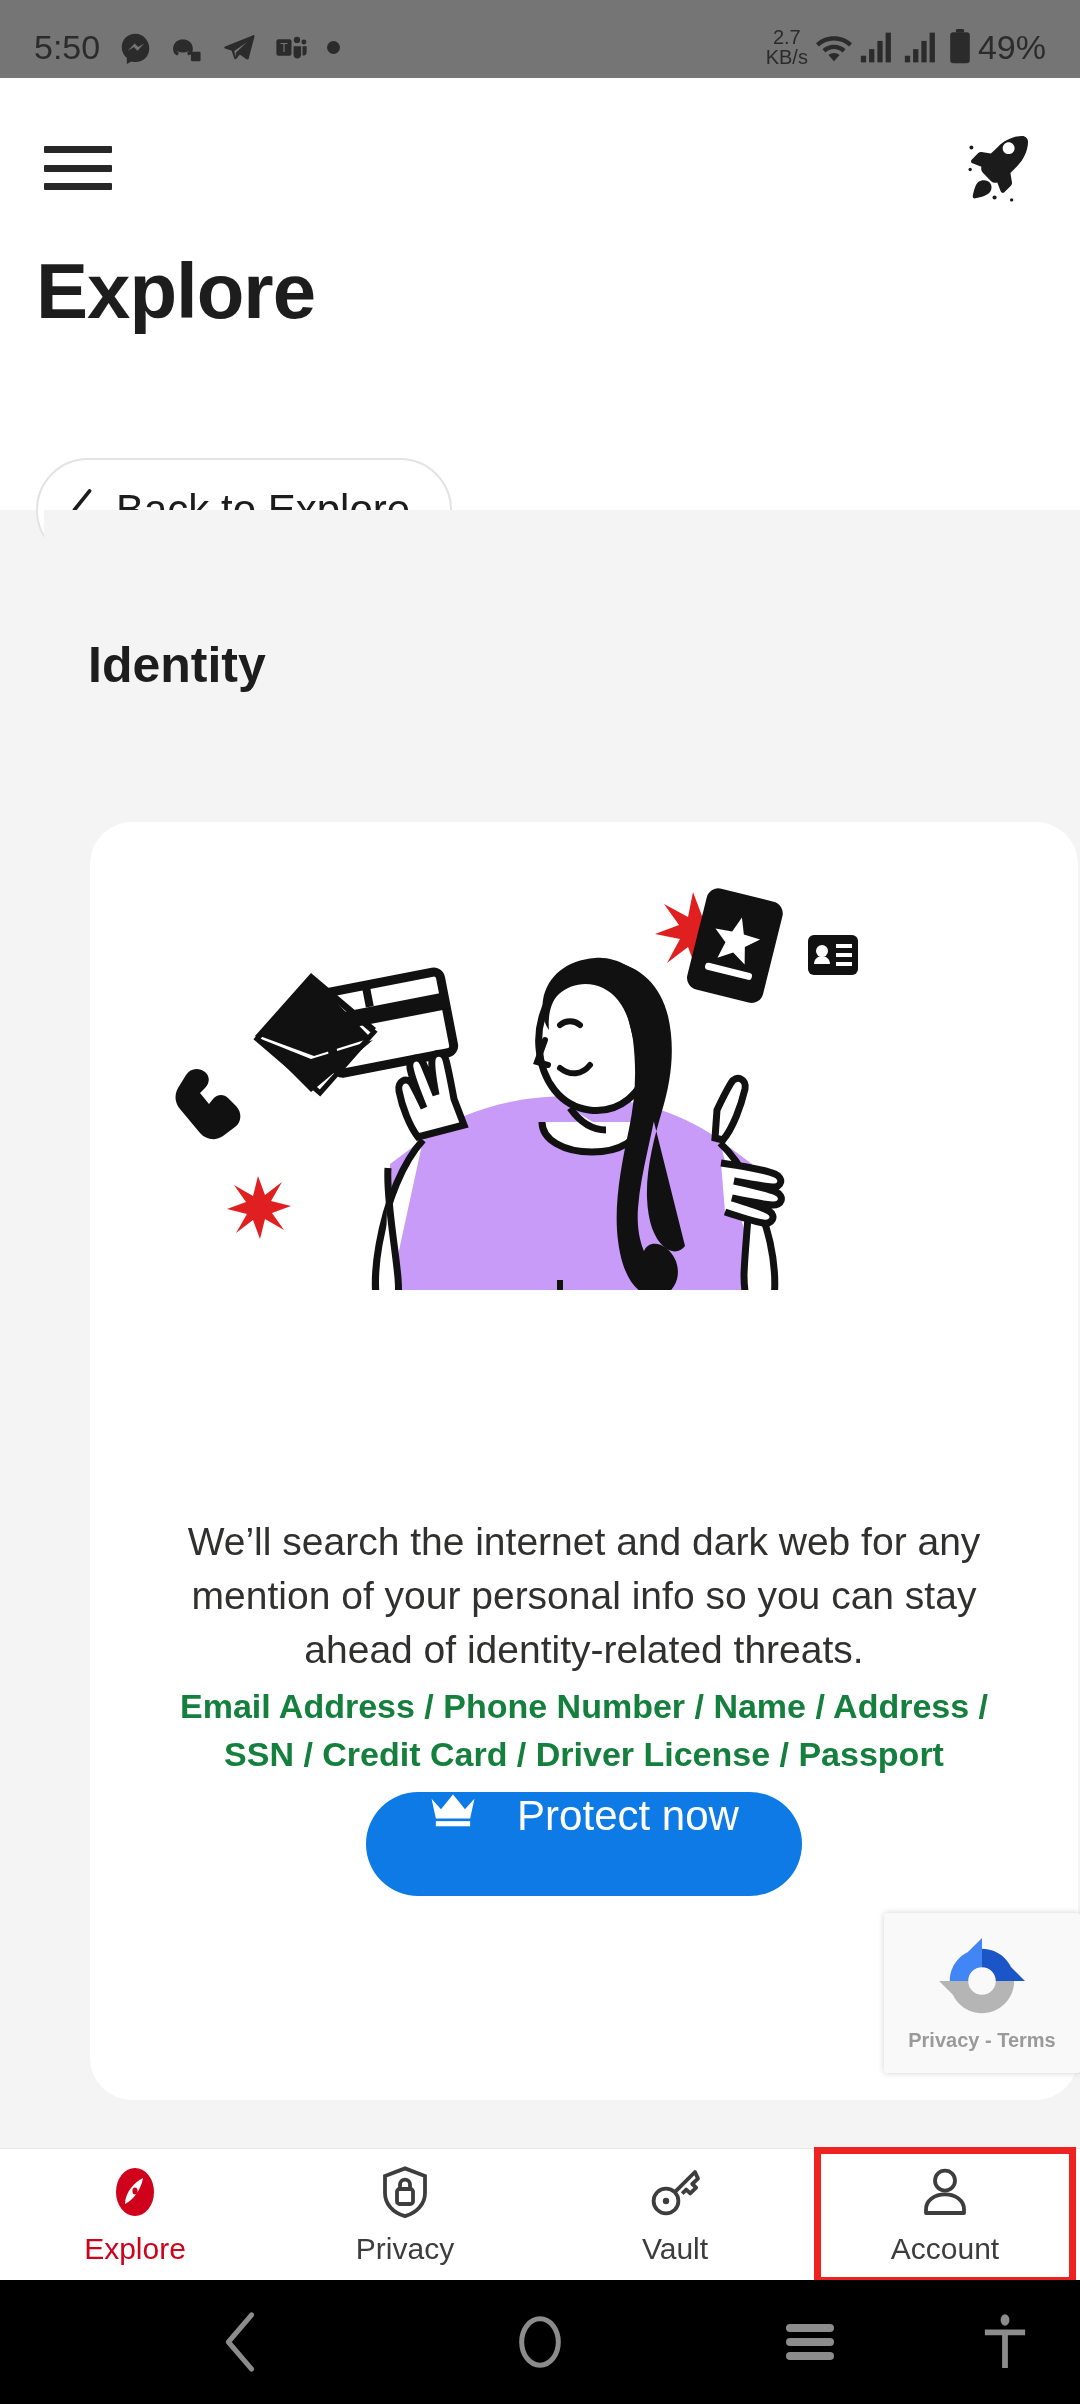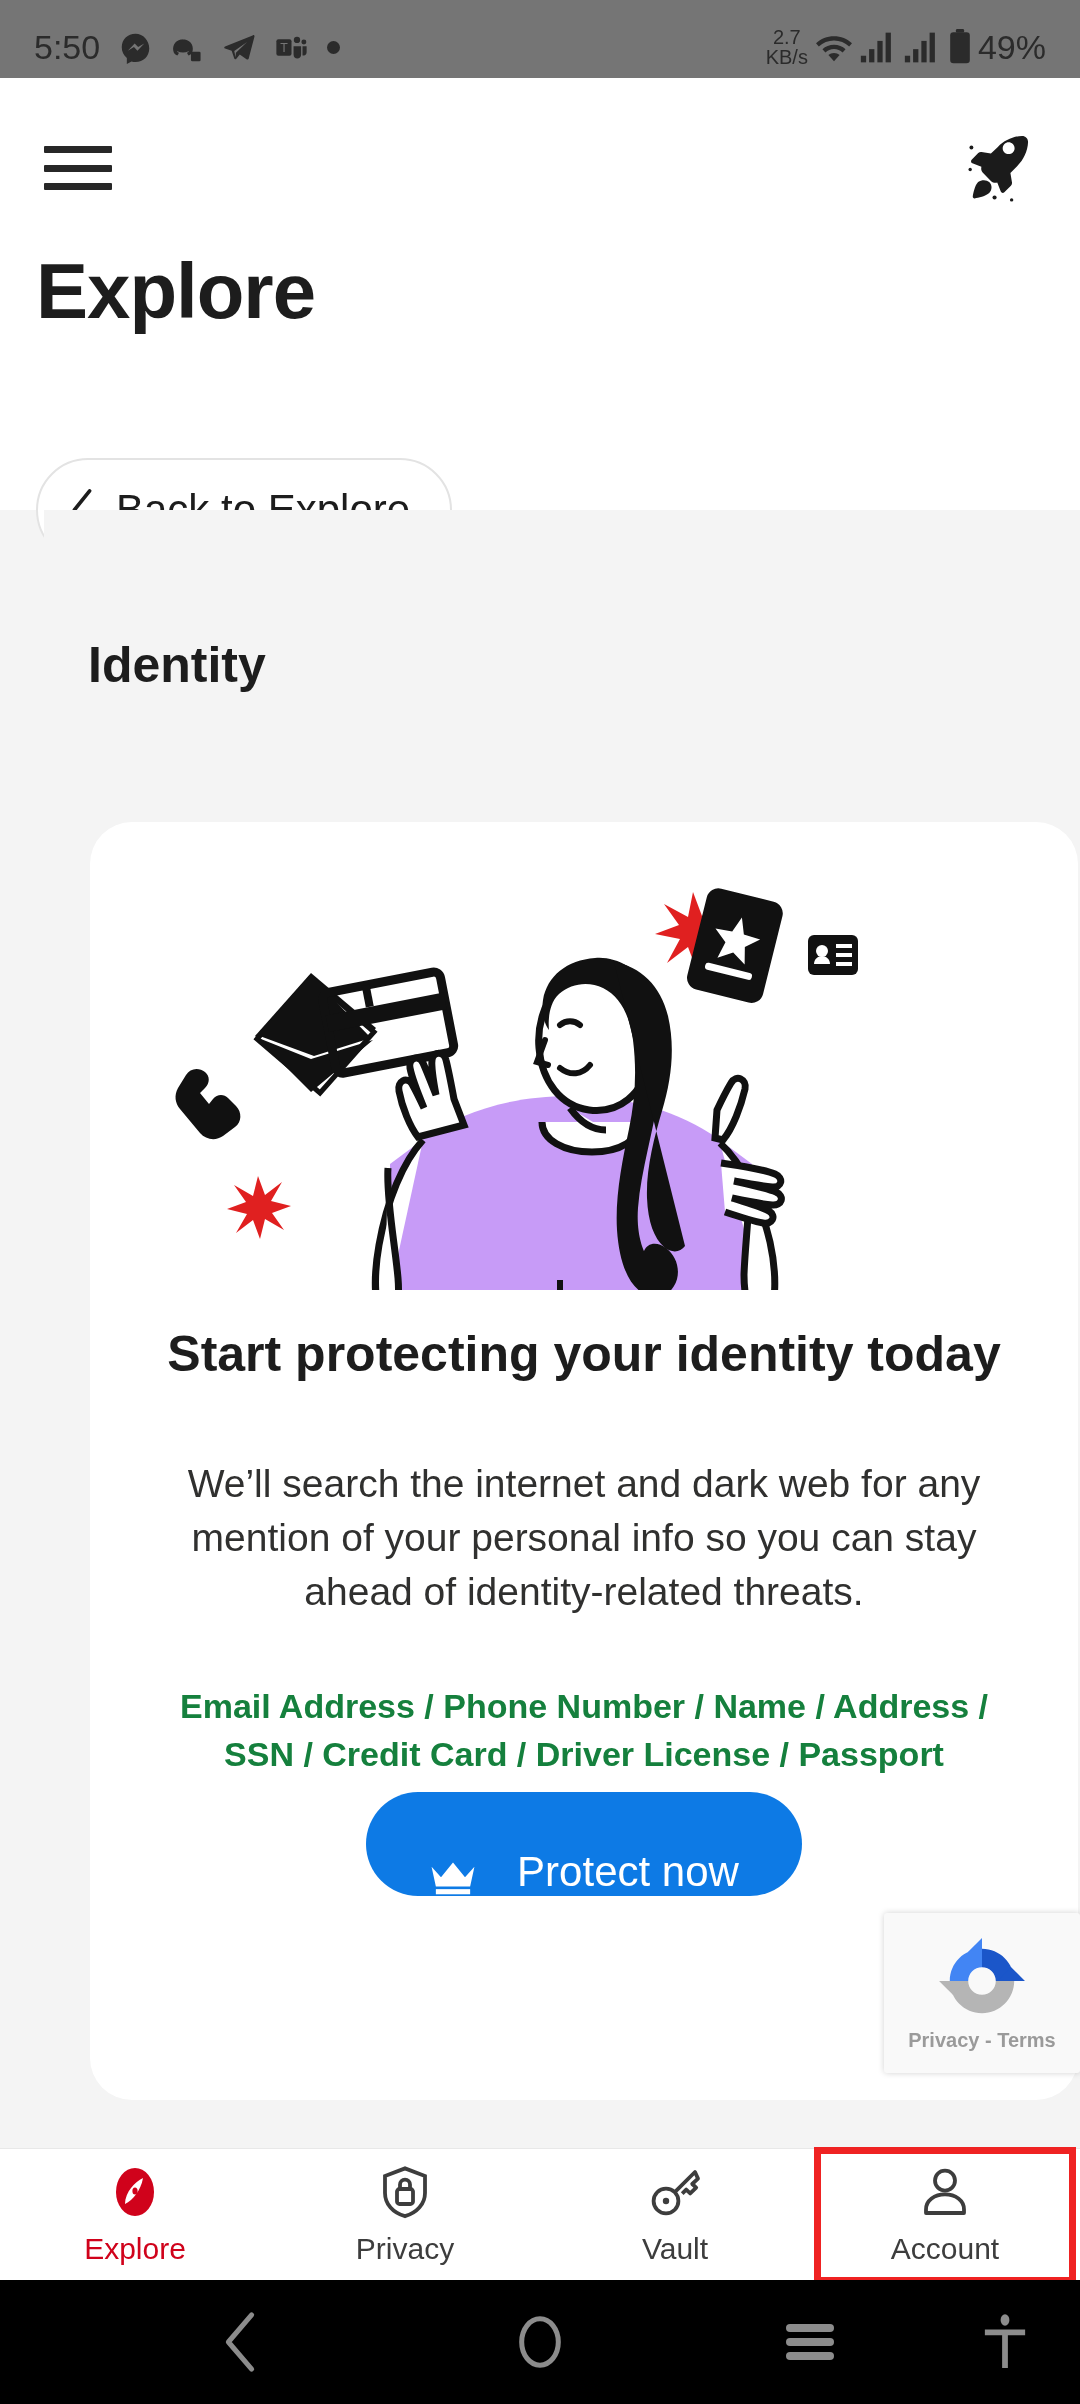--- a/index.html
+++ b/index.html
@@ -63,33 +63,33 @@
 
   
   .illus { position:absolute; left:0; top:18px; width:988px; height:450px; }
 
   .card-head {
     position:absolute; left:52px; top:500px; width:884px;
     text-align:center; font-size:50px; line-height:1.28;
     font-weight:bold; color:#1d1d1d;
   }
   .card-body {
-    position:absolute; left:48px; top:635px; width:892px;
+    position:absolute; left:48px; top:693px; width:892px;
     text-align:center; font-size:39px; line-height:1.38;
     color:#30302f; font-weight:400;
   }
   .card-links {
     position:absolute; left:52px; top:860px; width:884px;
     text-align:center; font-size:34px; line-height:1.42;
     color:#15803d; font-weight:bold; cursor:pointer;
   }
   .protect-btn {
     position:absolute; left:calc(50% - 218px); top:970px;
     width:436px; height:104px; border-radius:52px; background:#0d7ae5;
-    display:flex; align-items:flex-end; justify-content:center; gap:40px;
+    display:flex; align-items:flex-start; justify-content:center; gap:40px;
     border:none; cursor:pointer;
   }
   .crown { width:48px; height:36px; }
   .protect-label { color:#ffffff; font-size:42px; font-weight:400; }
 
   
   .recaptcha {
     position:absolute; left:884px; top:1913px; width:196px; height:160px;
     background:#f9f9f9; border-radius:3px;
     box-shadow:0 0 6px rgba(0,0,0,0.18);
@@ -287,21 +287,20 @@
         <path fill="#111" d="M505 118c-28 2-48 18-52 42-3 19 6 30 6 30s-3-24 10-36c12-11 30-13 44-6 18 9 27 29 30 52 4 32 2 60-4 89-7 33-14 68-12 101 2 30 10 52 24 62 12 9 26 6 33-6 8-13 3-30-8-38-9-7-19-5-22 3 0 0-8-16-6-43 3-38 16-79 22-120 6-40 5-76-9-99-13-21-36-33-56-31z"></path>
         <path fill="#111" d="M524 122c26 4 47 24 54 54 7 30 4 62-6 95-8 27-16 58-15 87 1 24 7 40 17 49 7 6 16 6 21-1"></path>
 
         <path fill="none" stroke="#111" stroke-width="6" stroke-linecap="round" d="M470 185c6-5 14-5 20 0"></path>
         <path fill="none" stroke="#111" stroke-width="6" stroke-linecap="round" d="M470 228c10 8 22 7 30-3"></path>
         <path fill="none" stroke="#111" stroke-width="6" stroke-linecap="round" d="M455 200l-8 22 11 3"></path>
 
         <path fill="none" stroke="#111" stroke-width="6" d="M470 440v20M560 440v20"></path>
       </svg>
 
-      <div class="card-head">Start protecting your identity today</div>
       <div class="card-body">We’ll search the internet and dark web for any mention of your personal info so you can stay ahead of identity-related threats.</div>
       <div class="card-links">Email Address / Phone Number / Name / Address / SSN / Credit Card / Driver License / Passport</div>
 
       <button class="protect-btn">
         <svg class="crown" viewBox="0 0 28 20">
           <path fill="#ffffff" d="M1.5 3.5l5.5 6 7-8.5 7 8.5 5.5-6-2.5 11.5H4z"></path>
           <rect x="4" y="16.5" width="20" height="3" fill="#ffffff"></rect>
         </svg>
         <span class="protect-label">Protect now</span>
       </button>

